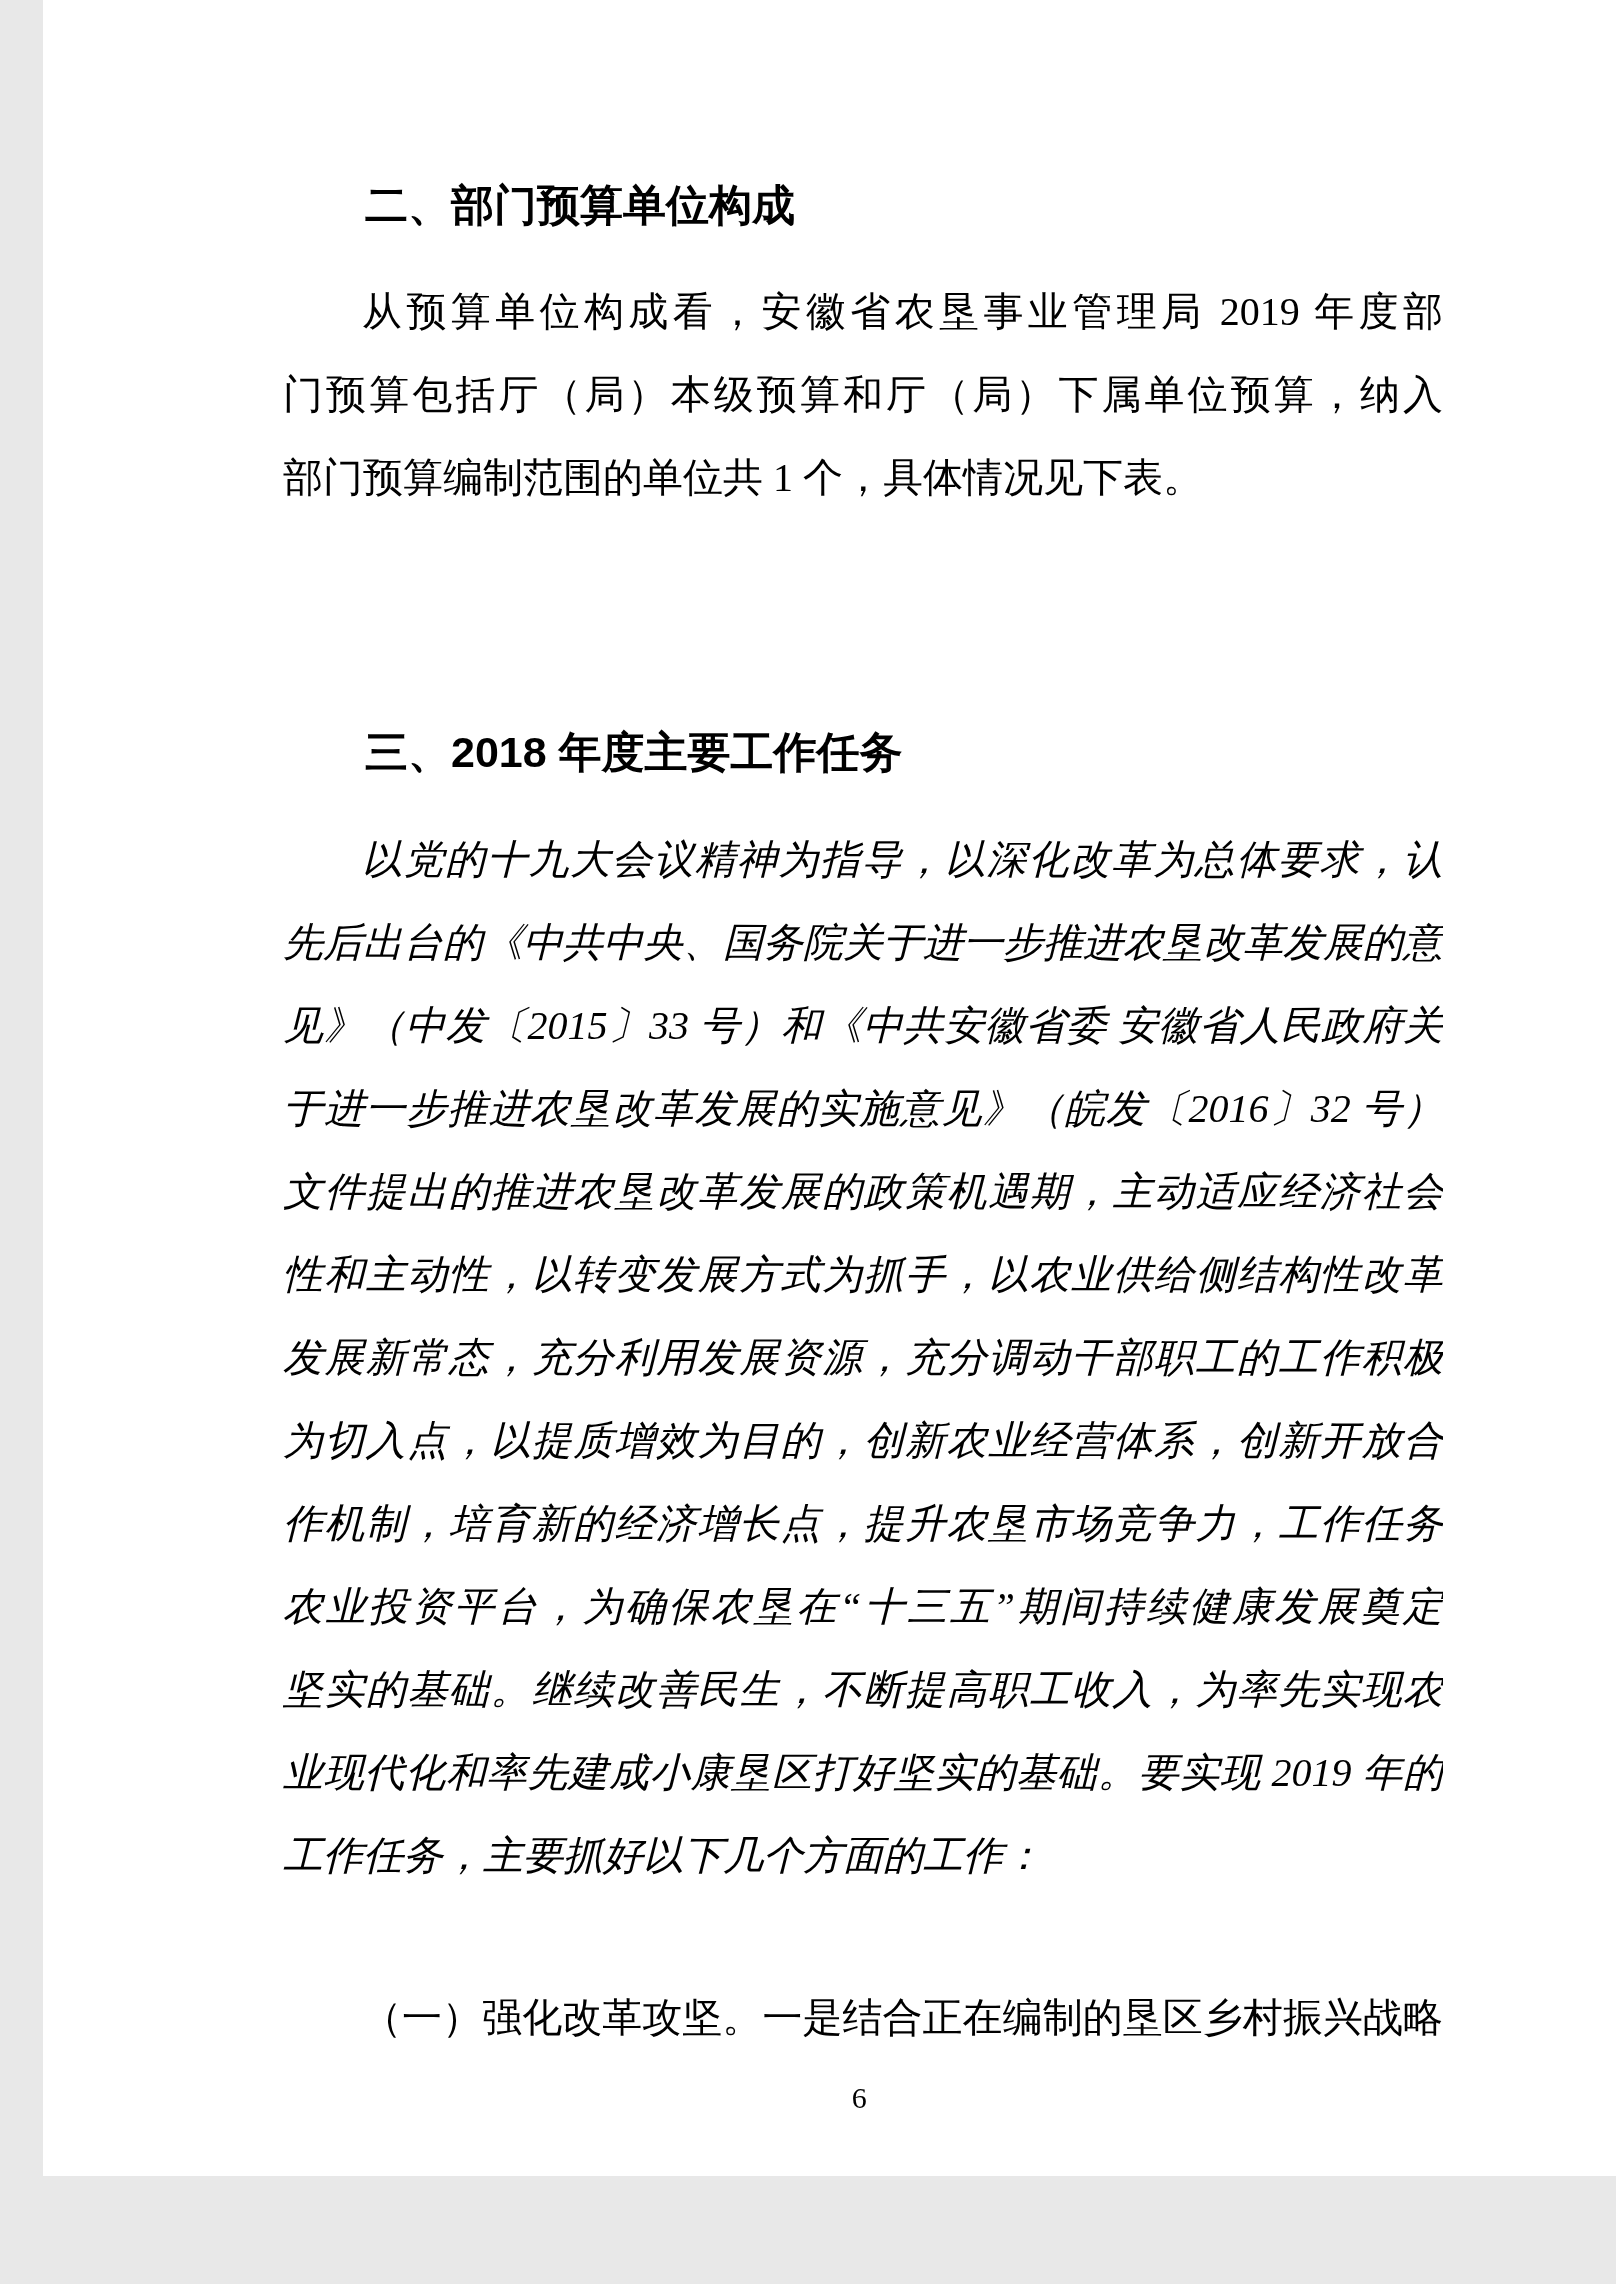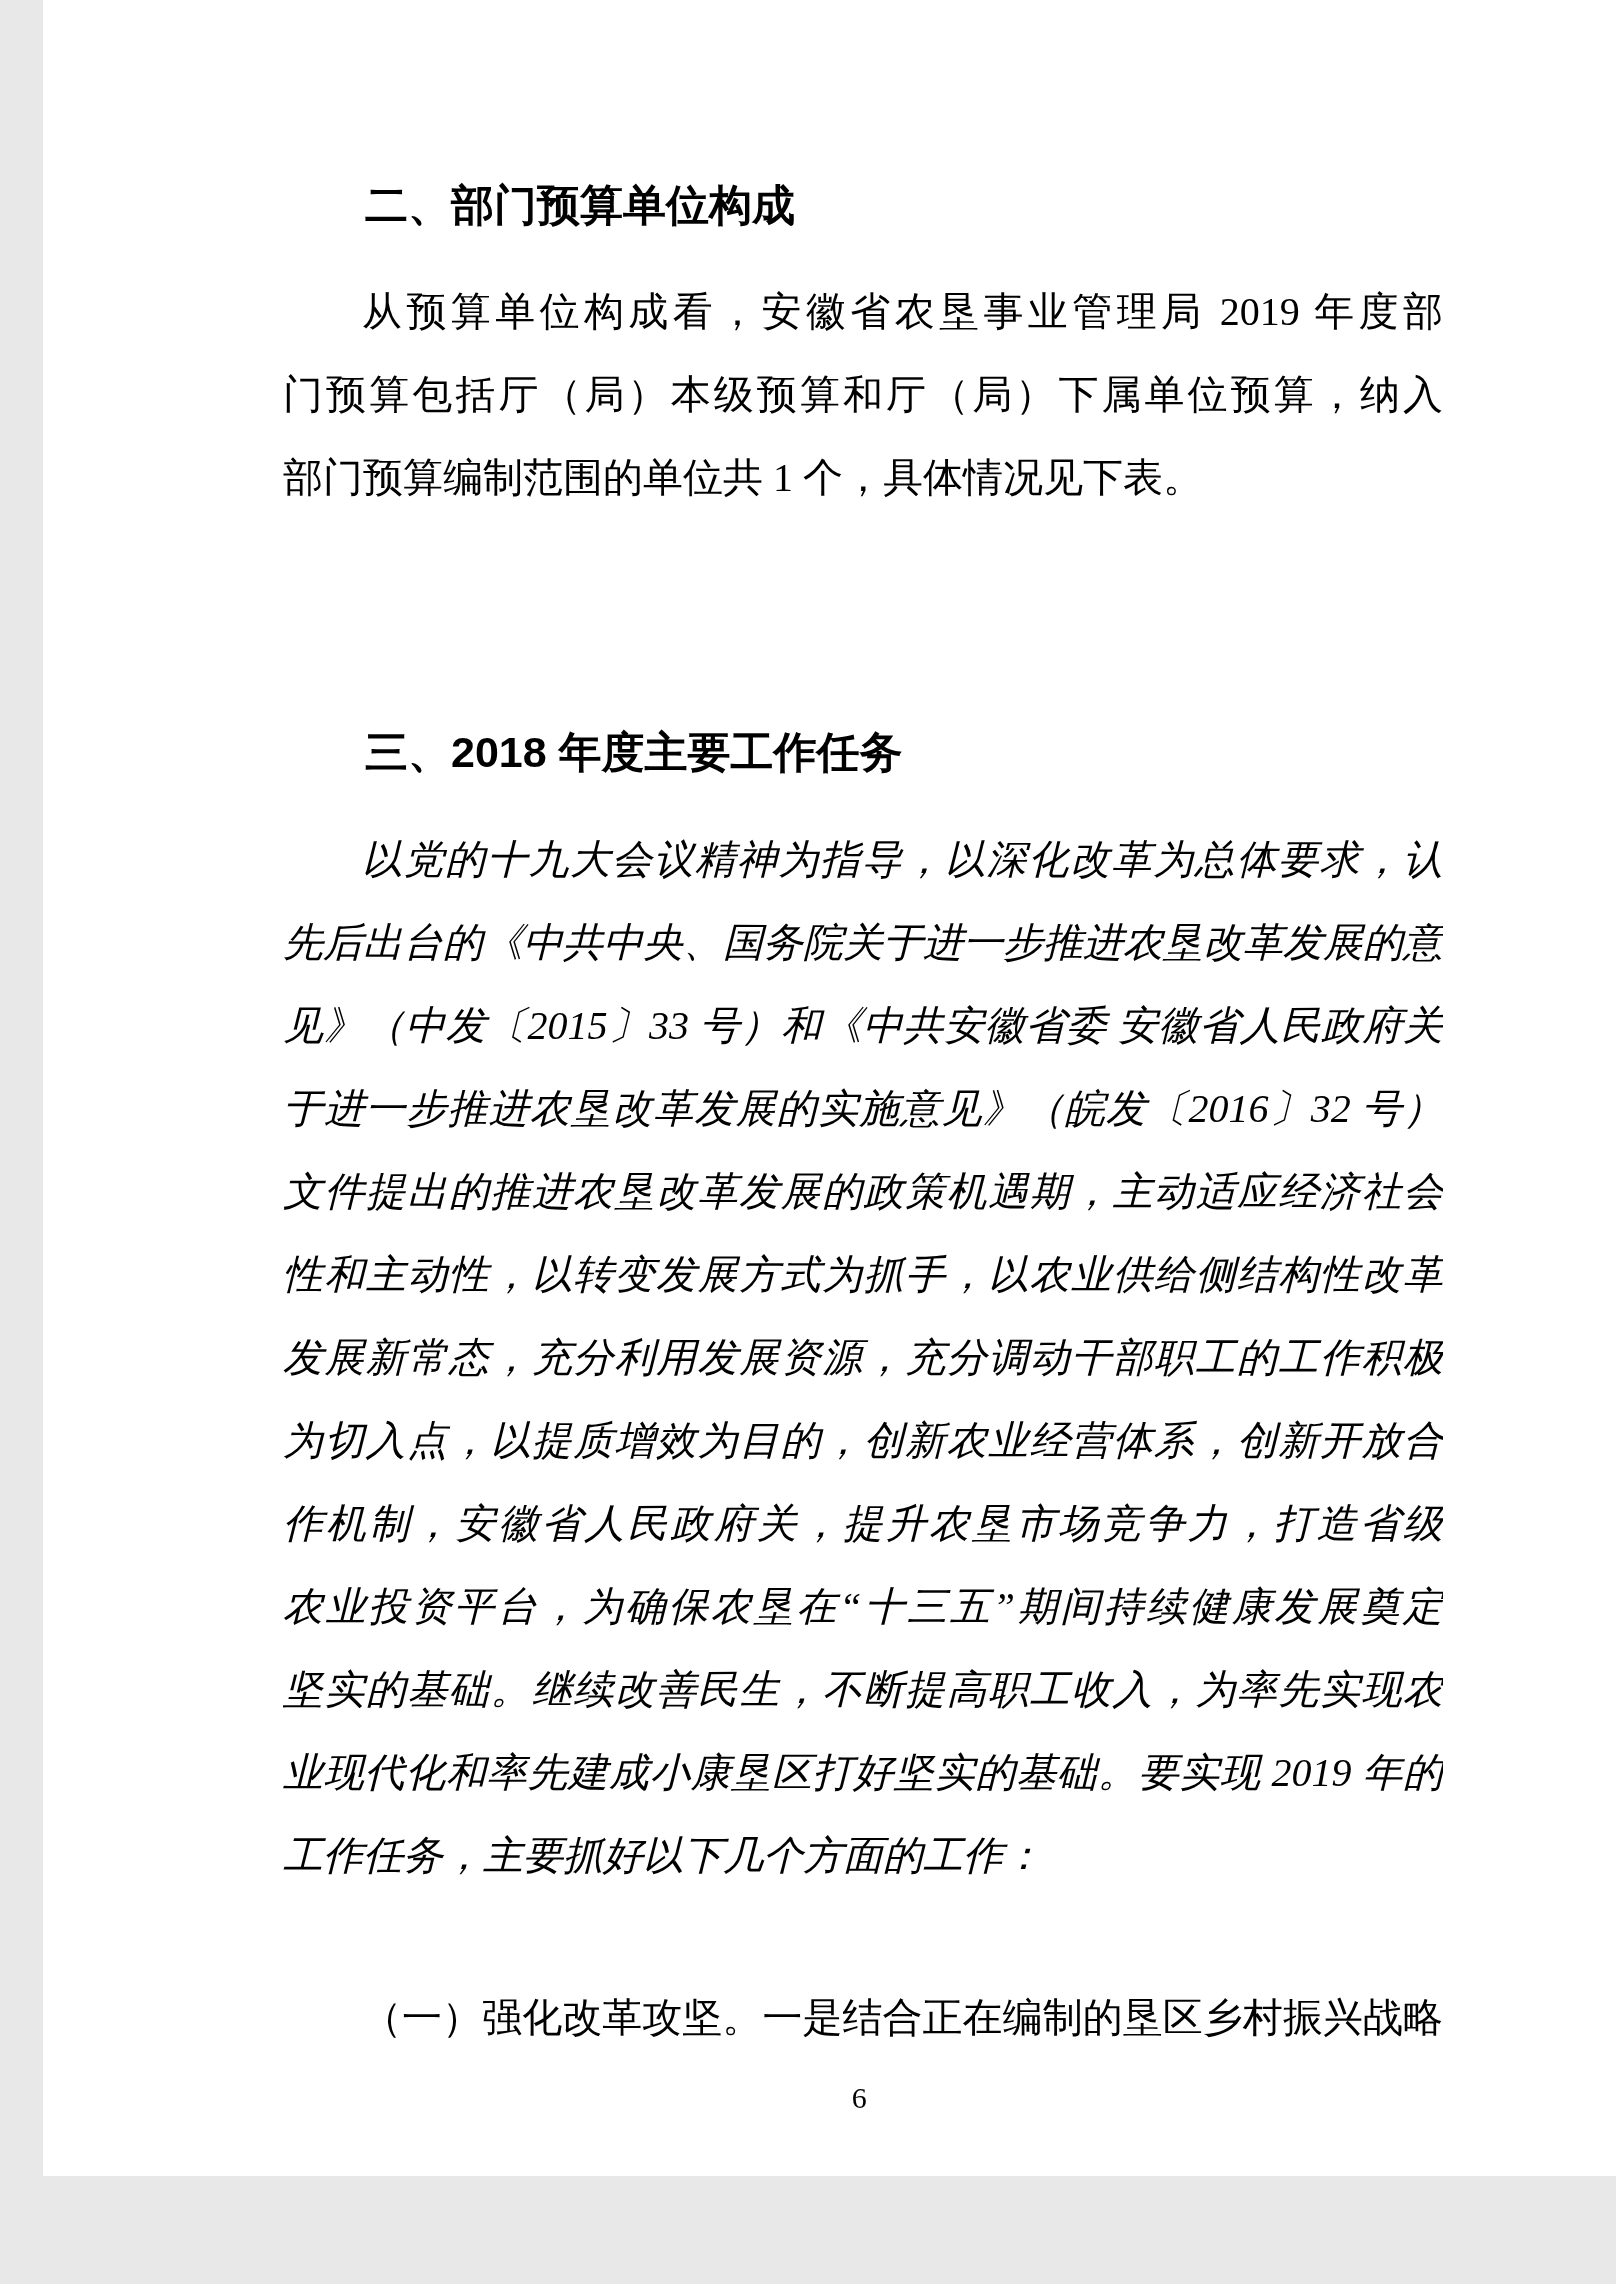--- a/index.html
+++ b/index.html
@@ -101,21 +101,21 @@
 
   <div class="para" style="top:818px;font-style:italic;">
     <div class="line first">以党的十九大会议精神为指导，以深化改革为总体要求，认</div>
     <div class="line">先后出台的《中共中央、国务院关于进一步推进农垦改革发展的意</div>
     <div class="line">见》（中发〔2015〕33 号）和《中共安徽省委 安徽省人民政府关</div>
     <div class="line">于进一步推进农垦改革发展的实施意见》（皖发〔2016〕32 号）</div>
     <div class="line">文件提出的推进农垦改革发展的政策机遇期，主动适应经济社会</div>
     <div class="line">性和主动性，以转变发展方式为抓手，以农业供给侧结构性改革</div>
     <div class="line">发展新常态，充分利用发展资源，充分调动干部职工的工作积极</div>
     <div class="line">为切入点，以提质增效为目的，创新农业经营体系，创新开放合</div>
-    <div class="line">作机制，安徽省人民政府关，提升农垦市场竞争力，打造省级</div>
+    <div class="line">作机制，培育新的经济增长点，提升农垦市场竞争力，工作任务</div>
     <div class="line">农业投资平台，为确保农垦在“十三五”期间持续健康发展奠定</div>
     <div class="line">坚实的基础。继续改善民生，不断提高职工收入，为率先实现农</div>
     <div class="line">业现代化和率先建成小康垦区打好坚实的基础。要实现 2019 年的</div>
     <div class="line last">工作任务，主要抓好以下几个方面的工作：</div>
   </div>
 
   <div class="para" style="top:1976px;">
     <div class="line first">（一）强化改革攻坚。一是结合正在编制的垦区乡村振兴战略</div>
   </div>
 

